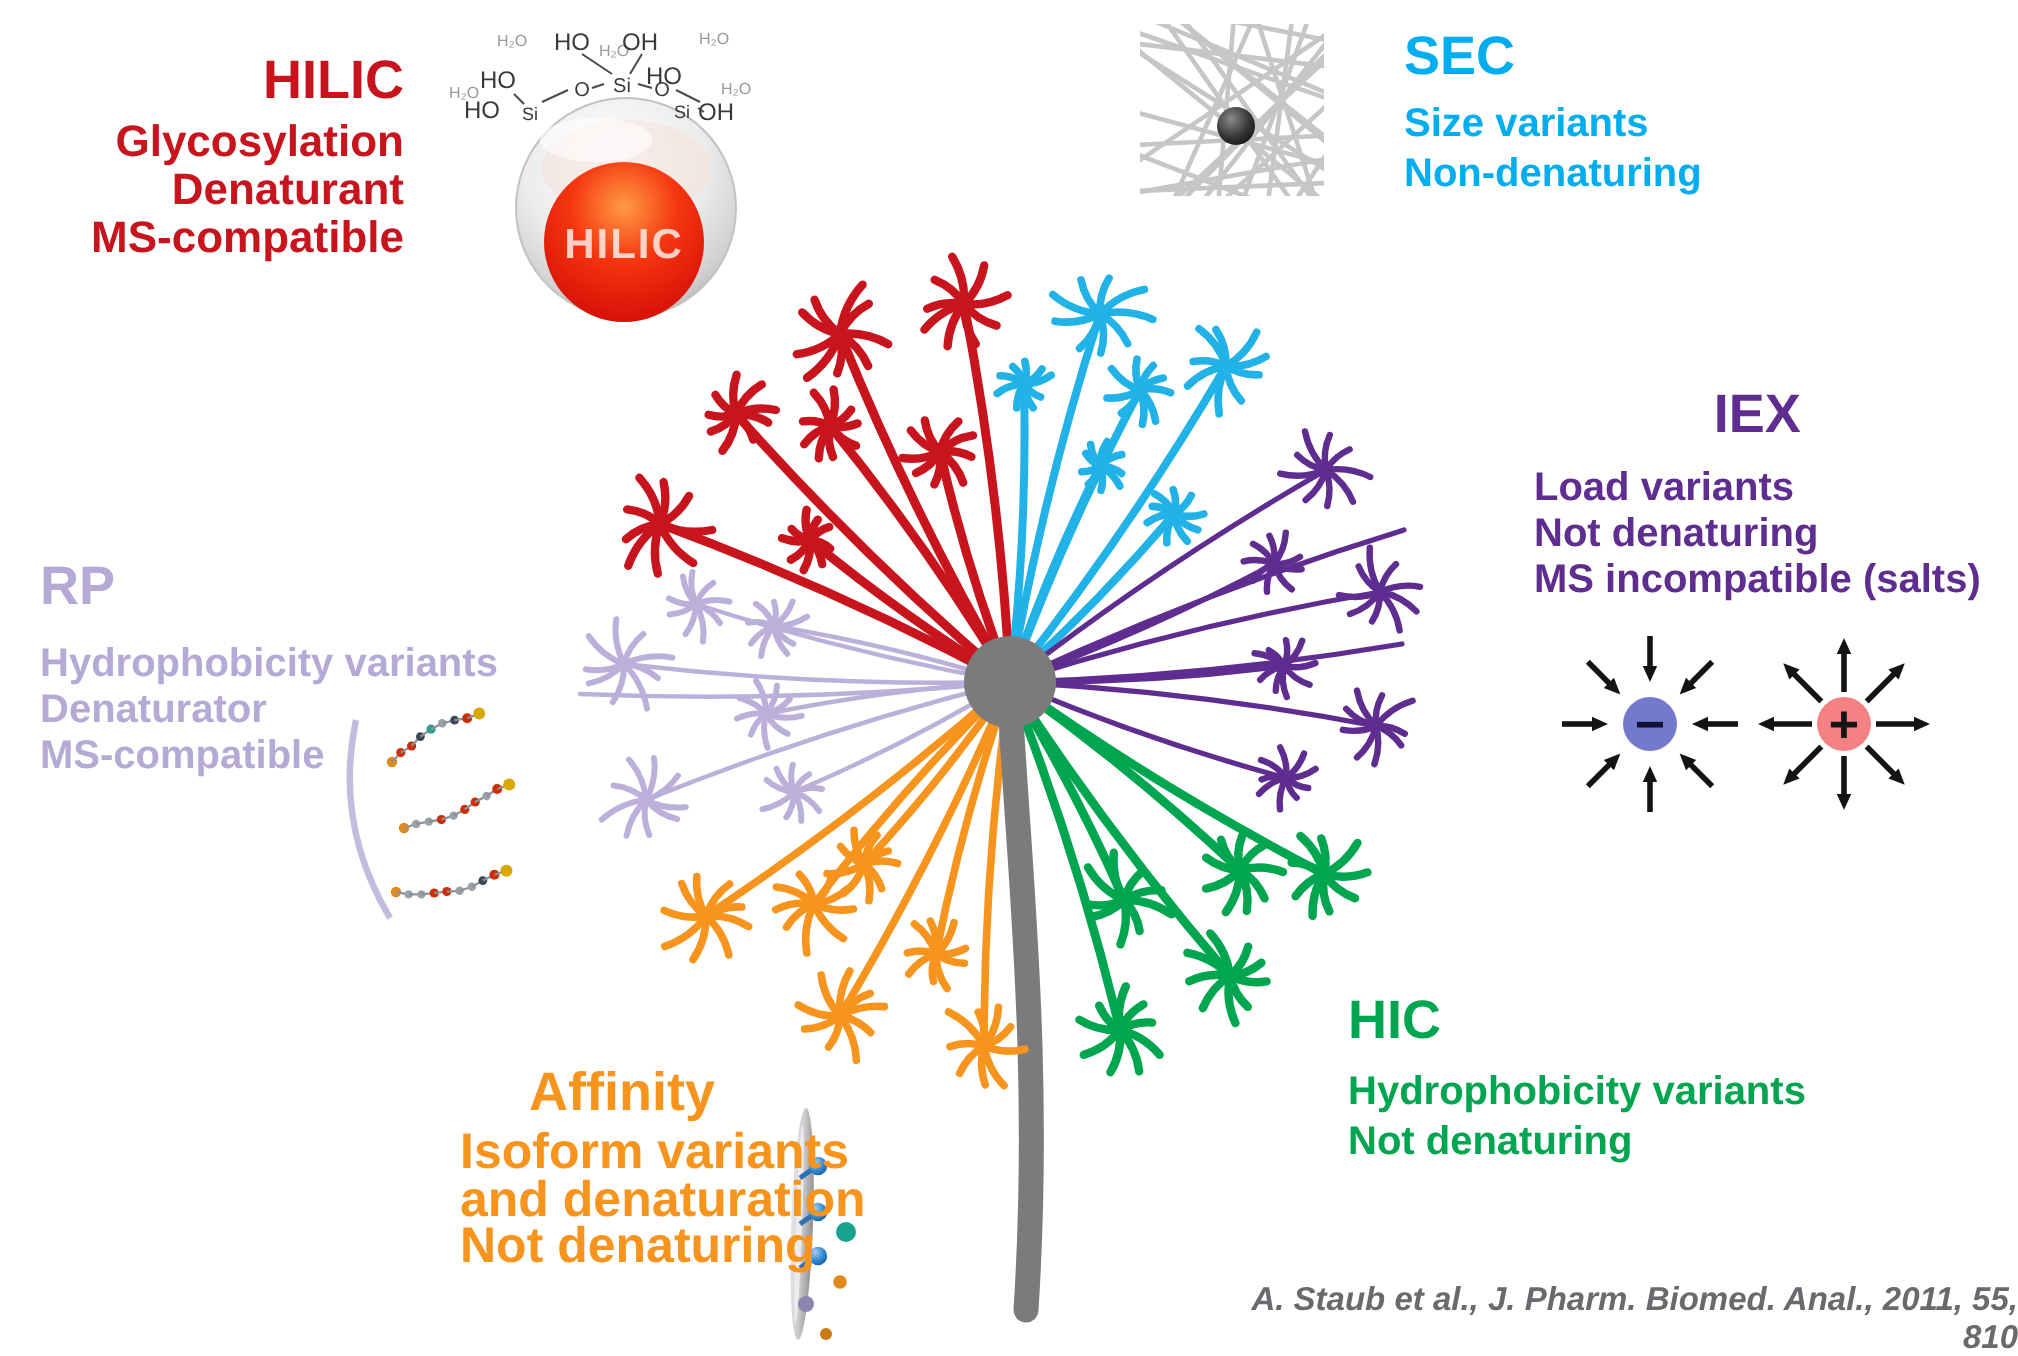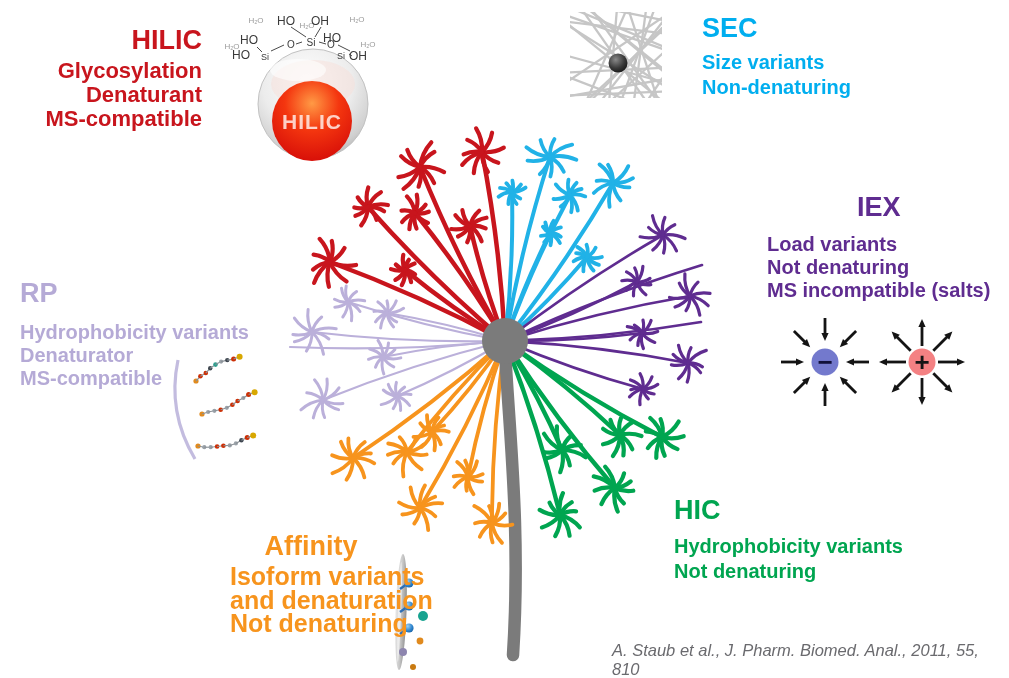--- a/index.html
+++ b/index.html
@@ -20,22 +20,22 @@
   #iex-block .ln{line-height:23px;}
   #rp-block{top:278px;left:20px;}
   #rp-block .title{margin-bottom:13px;}
   #rp-block .ln{line-height:23px;}
   #hic-block{top:495px;left:674px;}
   #hic-block .title{margin-bottom:9px;}
   #hic-block .ln{line-height:25px;}
   #affinity-block{top:531px;left:230px;width:162px;text-align:center;}
   #affinity-block .title{margin-bottom:4px;}
   #affinity-block .ln{line-height:23.5px;font-size:25px;}
-  #citation{position:absolute;top:641px;left:612px;font-style:italic;font-size:16.5px;
-            font-weight:normal;z-index:2;}
+  #citation{position:absolute;top:641px;left:597px;font-style:italic;font-size:16.5px;
+            font-weight:bold;z-index:2;text-align:right;}
 </style>
 </head>
 <body>
 
 <div class="stage">
 
   <svg id="fig-svg" width="1009" height="678" viewBox="0 0 1009 678">
     <defs>
       <radialGradient id="sphereG" cx="45%" cy="30%" r="75%">
         <stop offset="0%" stop-color="#ffffff"></stop>

